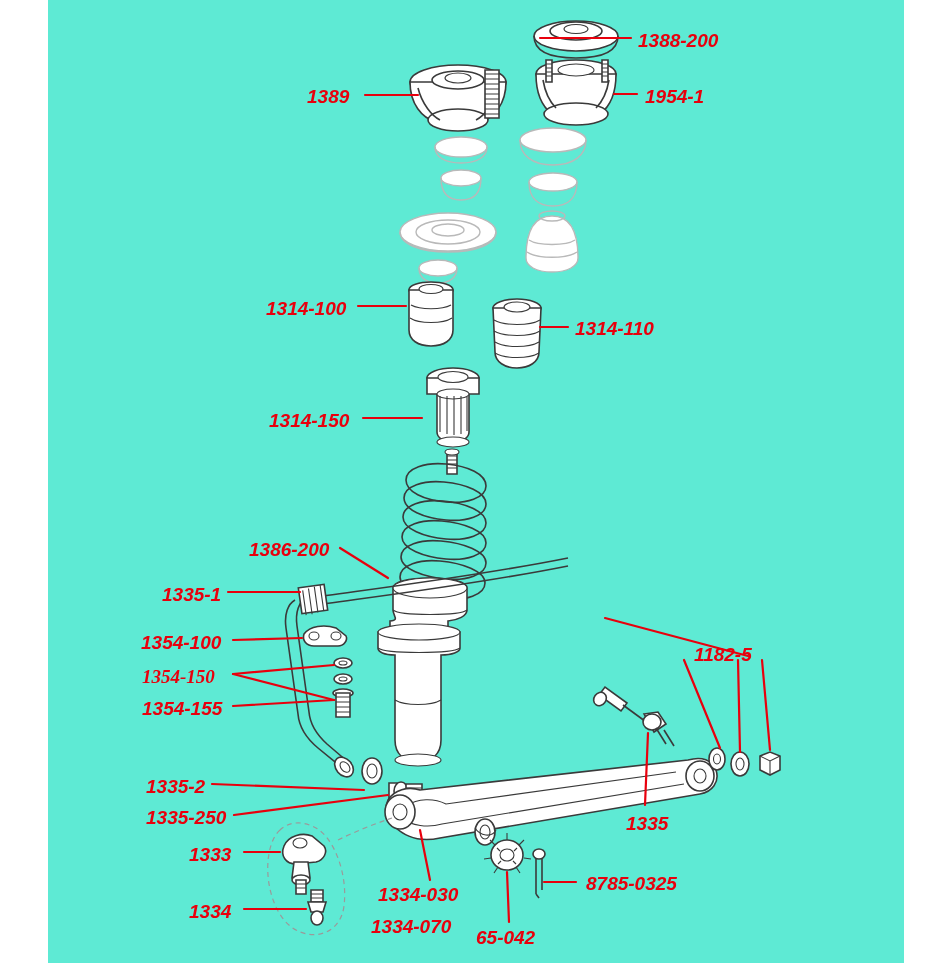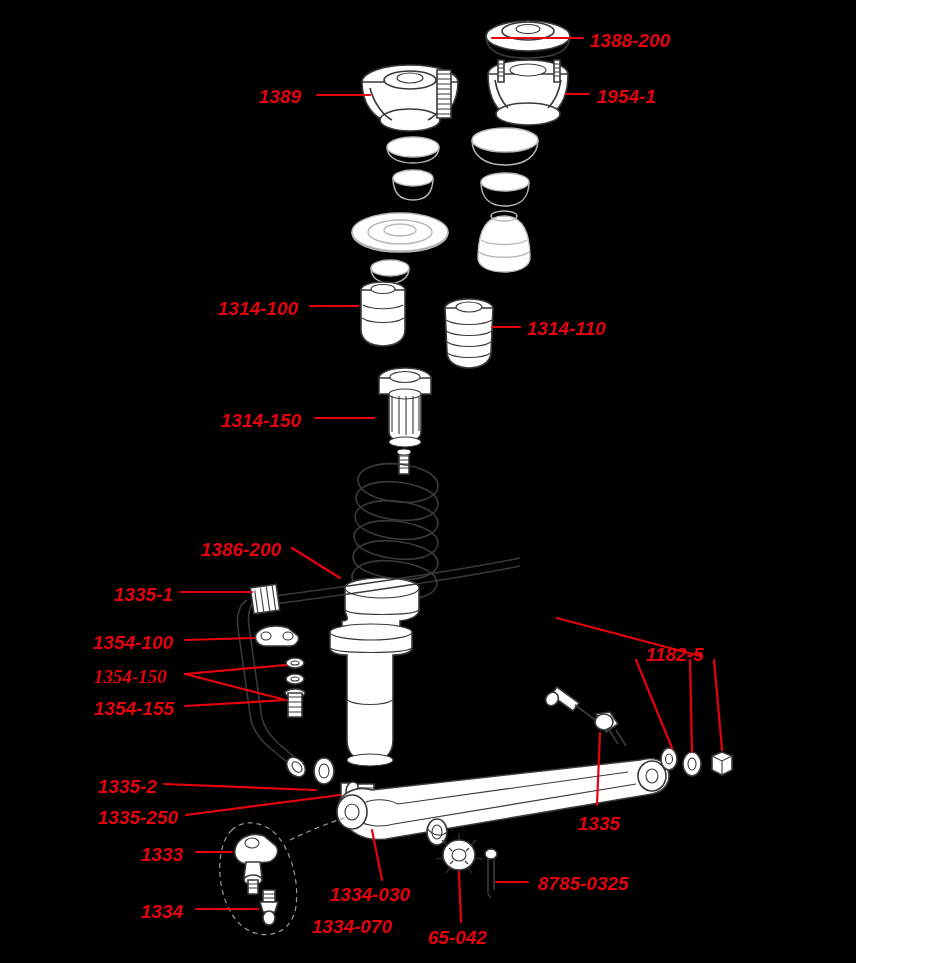--- a/index.html
+++ b/index.html
@@ -4,23 +4,24 @@
 <style>
   html, body {
     margin: 0;
     padding: 0;
     background: #ffffff;
   }
   #diagram-root {
     position: relative;
     width: 856px;
     height: 963px;
-    background: #000000;
+    background: #5eead4;
     overflow: hidden;
     font-family: "Liberation Sans", sans-serif;
+    margin-left: 48px;
   }
   #drawing-layer {
     position: absolute;
     left: 0; top: 0;
     width: 930px;
     height: 963px;
   }
   .callout {
     position: absolute;
     color: #e8000d;
@@ -317,16 +318,16 @@
   <div class="callout" style="left:646px; top:645px;">1182-5</div>
   <div class="callout" style="left:94px; top:667px;font-family:Liberation Serif, serif;">1354-150</div>
   <div class="callout" style="left:94px; top:699px;">1354-155</div>
   <div class="callout" style="left:98px; top:777px;">1335-2</div>
   <div class="callout" style="left:578px; top:814px;">1335</div>
   <div class="callout" style="left:98px; top:808px;">1335-250</div>
   <div class="callout" style="left:141px; top:845px;">1333</div>
   <div class="callout" style="left:538px; top:874px;">8785-0325</div>
   <div class="callout" style="left:330px; top:885px;">1334-030</div>
   <div class="callout" style="left:141px; top:902px;">1334</div>
-  <div class="callout" style="left:312px; top:917px;">1334-070</div>
+  <div class="callout" style="left:323px; top:917px;">1334-070</div>
   <div class="callout" style="left:428px; top:928px;">65-042</div>
 
 </div>
 
 </body></html>

